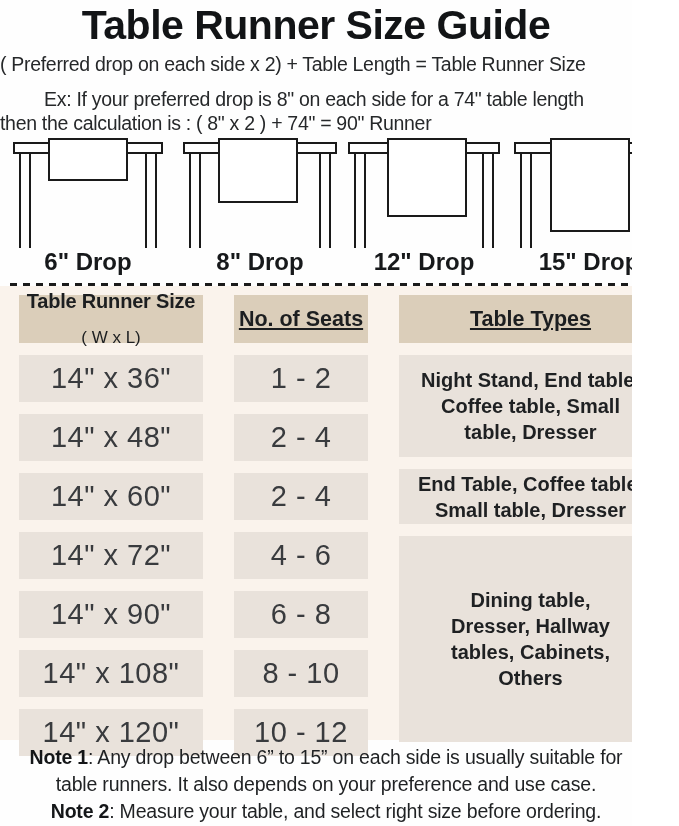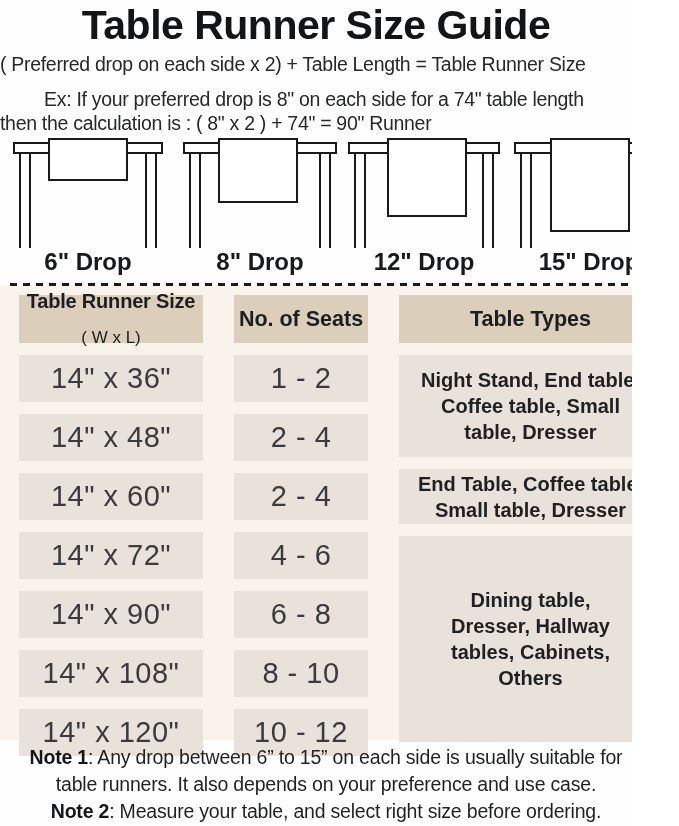--- a/index.html
+++ b/index.html
@@ -66,21 +66,21 @@
   .col1{left:19px;width:184px;}
   .col2{left:234px;width:134px;}
   .col3{left:399px;width:263px;}
   .hcell{
     height:48px;background:var(--header-cell-bg);
     display:flex;flex-direction:column;align-items:center;justify-content:center;
     text-align:center;color:#1c1e20;
   }
   .hcell .h-main{font-size:20px;font-weight:700;letter-spacing:-0.2px;}
   .hcell .h-sub{font-size:17px;font-weight:400;margin-top:15px;}
-  .col2 .hcell,.col3 .hcell{font-size:21.5px;font-weight:700;}
+  .col2 .hcell,.col3 .hcell{font-size:21.5px;font-weight:700;text-decoration:underline;}
   .cell{
     height:47px;background:var(--data-cell-bg);
     display:flex;align-items:center;justify-content:center;
     font-size:29px;font-weight:400;color:#393b3e;letter-spacing:0.5px;
   }
   .tcell{
     background:var(--data-cell-bg);
     display:flex;align-items:center;justify-content:center;
     text-align:center;white-space:pre-line;
     font-size:20px;font-weight:700;line-height:26px;color:#1e2022;

